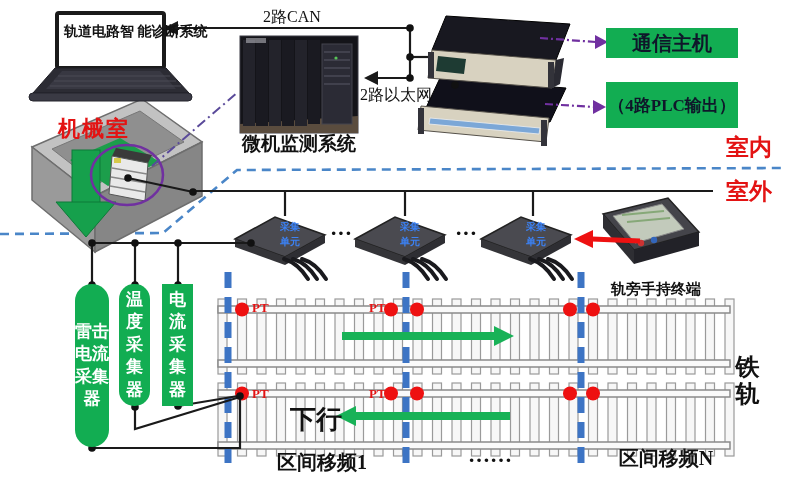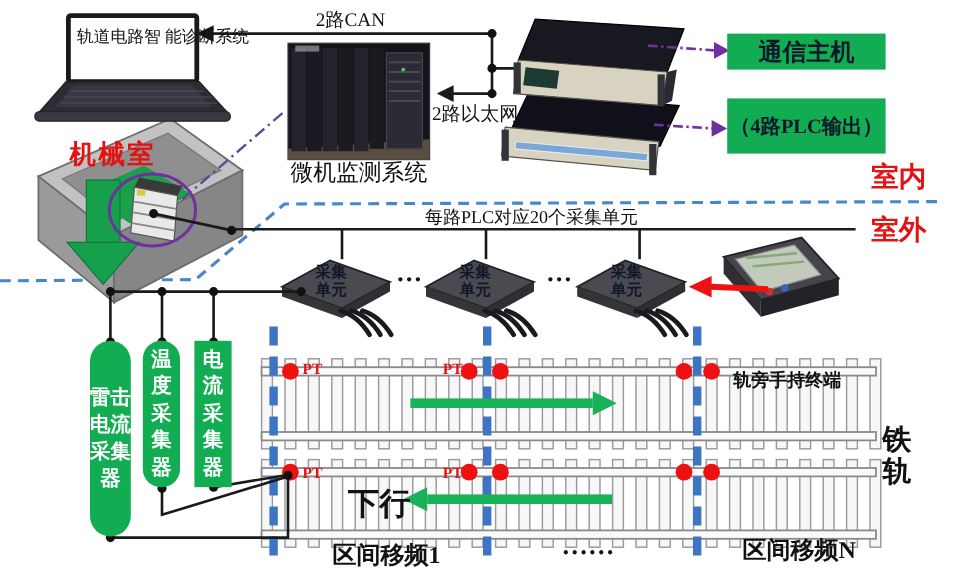--- a/index.html
+++ b/index.html
@@ -5,22 +5,22 @@
   html,body{margin:0;padding:0;background:#fff;}
   #stage{position:relative;width:800px;height:486px;overflow:hidden;background:#fff;
          font-family:"Liberation Serif","DejaVu Serif",serif;}
   #stage svg{position:absolute;left:0;top:0;}
   .lbl{position:absolute;color:#111;white-space:nowrap;}
   .red{color:#e31313;font-weight:bold;}
   .vtext{word-break:break-all;white-space:normal;text-align:center;color:#fff;font-weight:bold;}
   .greenbox{position:absolute;background:#12ad52;display:flex;flex-direction:column;
             align-items:center;justify-content:center;}
   .greenbox span{display:block;color:#0f172a;font-weight:bold;text-align:center;}
-  .unitlbl{position:absolute;width:48px;text-align:center;color:#0f172a;font-weight:bold;
-           font-size:13px;line-height:15px;}
+  .unitlbl{position:absolute;width:48px;text-align:right;color:#3b82f6;font-weight:bold;
+           font-size:10px;line-height:15px;}
   .unitlbl span{display:block;}
   .center{text-align:center;}
 </style>
 </head>
 <body>
 
 <div id="stage">
 
 <svg width="800" height="486" viewBox="0 0 800 486">
 
@@ -280,63 +280,62 @@
         <circle cx="135" cy="285" r="3.8" fill="#111"></circle>
         <circle cx="178" cy="285" r="3.8" fill="#111"></circle>
         <circle cx="92" cy="448" r="3.8" fill="#111"></circle>
         <circle cx="135" cy="407" r="3.8" fill="#111"></circle>
         <circle cx="178" cy="406" r="3.8" fill="#111"></circle>
         <circle cx="128" cy="178" r="3.8" fill="#111"></circle>
         <circle cx="240" cy="396" r="3.8" fill="#111"></circle>
       </g>
 </svg>
 
-<div class="lbl" style="left:64px;top:22px;width:96px;font-size:14px;font-weight:400;line-height:19px;text-align:center;">
+<div class="lbl" style="left:64px;top:22px;width:96px;font-size:14px;font-weight:700;line-height:19px;text-align:center;">
   <span>轨道电路智</span>
   <span>能诊断系统</span>
 </div>
 
 <div class="lbl" style="left:252px;top:7px;width:80px;font-size:16px;text-align:center;">2路CAN</div>
 
 <div class="lbl" style="left:360px;top:85px;font-size:16px;">2路以太网</div>
 
-<div class="lbl" style="left:234px;top:131px;width:130px;font-size:19px;font-weight:400;text-align:center;">微机监测系统</div>
+<div class="lbl" style="left:234px;top:131px;width:130px;font-size:19px;font-weight:700;text-align:center;">微机监测系统</div>
 
 <div class="lbl red" style="left:58px;top:114px;font-size:22px;letter-spacing:2px;">机械室</div>
 
 <div class="greenbox" style="left:606px;top:28px;width:132px;height:30px;">
   <span style="font-size:20px;">通信主机</span>
 </div>
 
 <div class="greenbox" style="left:606px;top:82px;width:132px;height:46px;">
   <span style="font-size:17px;">（4路PLC输出）</span>
 </div>
 
 <div class="lbl red" style="left:726px;top:132px;font-size:23px;">室内</div>
 <div class="lbl red" style="left:726px;top:176px;font-size:23px;">室外</div>
 
-<div class="lbl" style="left:318px;top:172px;width:250px;font-size:15px;text-align:center;">每路PLC对应20个采集单元</div>
 
 <div class="unitlbl" style="left:252px;top:219px;">
   <span>采集</span>
   <span>单元</span>
 </div>
 <div class="unitlbl" style="left:372px;top:219px;">
   <span>采集</span>
   <span>单元</span>
 </div>
 <div class="unitlbl" style="left:498px;top:219px;">
   <span>采集</span>
   <span>单元</span>
 </div>
 
 <div class="lbl" style="left:330px;top:220px;font-size:22px;font-weight:bold;">···</div>
 <div class="lbl" style="left:455px;top:220px;font-size:22px;font-weight:bold;">···</div>
 
-<div class="lbl" style="left:606px;top:280px;width:100px;font-size:15px;font-weight:600;text-align:center;margin-top:28px;">轨旁手持终端</div>
+<div class="lbl" style="left:606px;top:280px;width:100px;font-size:15px;font-weight:600;text-align:center;">轨旁手持终端</div>
 
 <div class="greenbox vtext" style="left:75px;top:284px;width:34px;height:163px;font-size:17px;line-height:22.5px;border-radius:17px;">雷击电流采集器</div>
 <div class="greenbox vtext" style="left:119px;top:284px;width:31px;height:122px;font-size:17px;line-height:22.5px;border-radius:15px;">温度采集器</div>
 <div class="greenbox vtext" style="left:162px;top:284px;width:31px;height:122px;font-size:17px;line-height:22.5px;">电流采集器</div>
 
 <div class="lbl red" style="left:252px;top:300px;font-size:13px;">PT</div>
 <div class="lbl red" style="left:369px;top:300px;font-size:13px;">PT</div>
 <div class="lbl red" style="left:252px;top:386px;font-size:13px;">PT</div>
 <div class="lbl red" style="left:369px;top:386px;font-size:13px;">PT</div>
 

